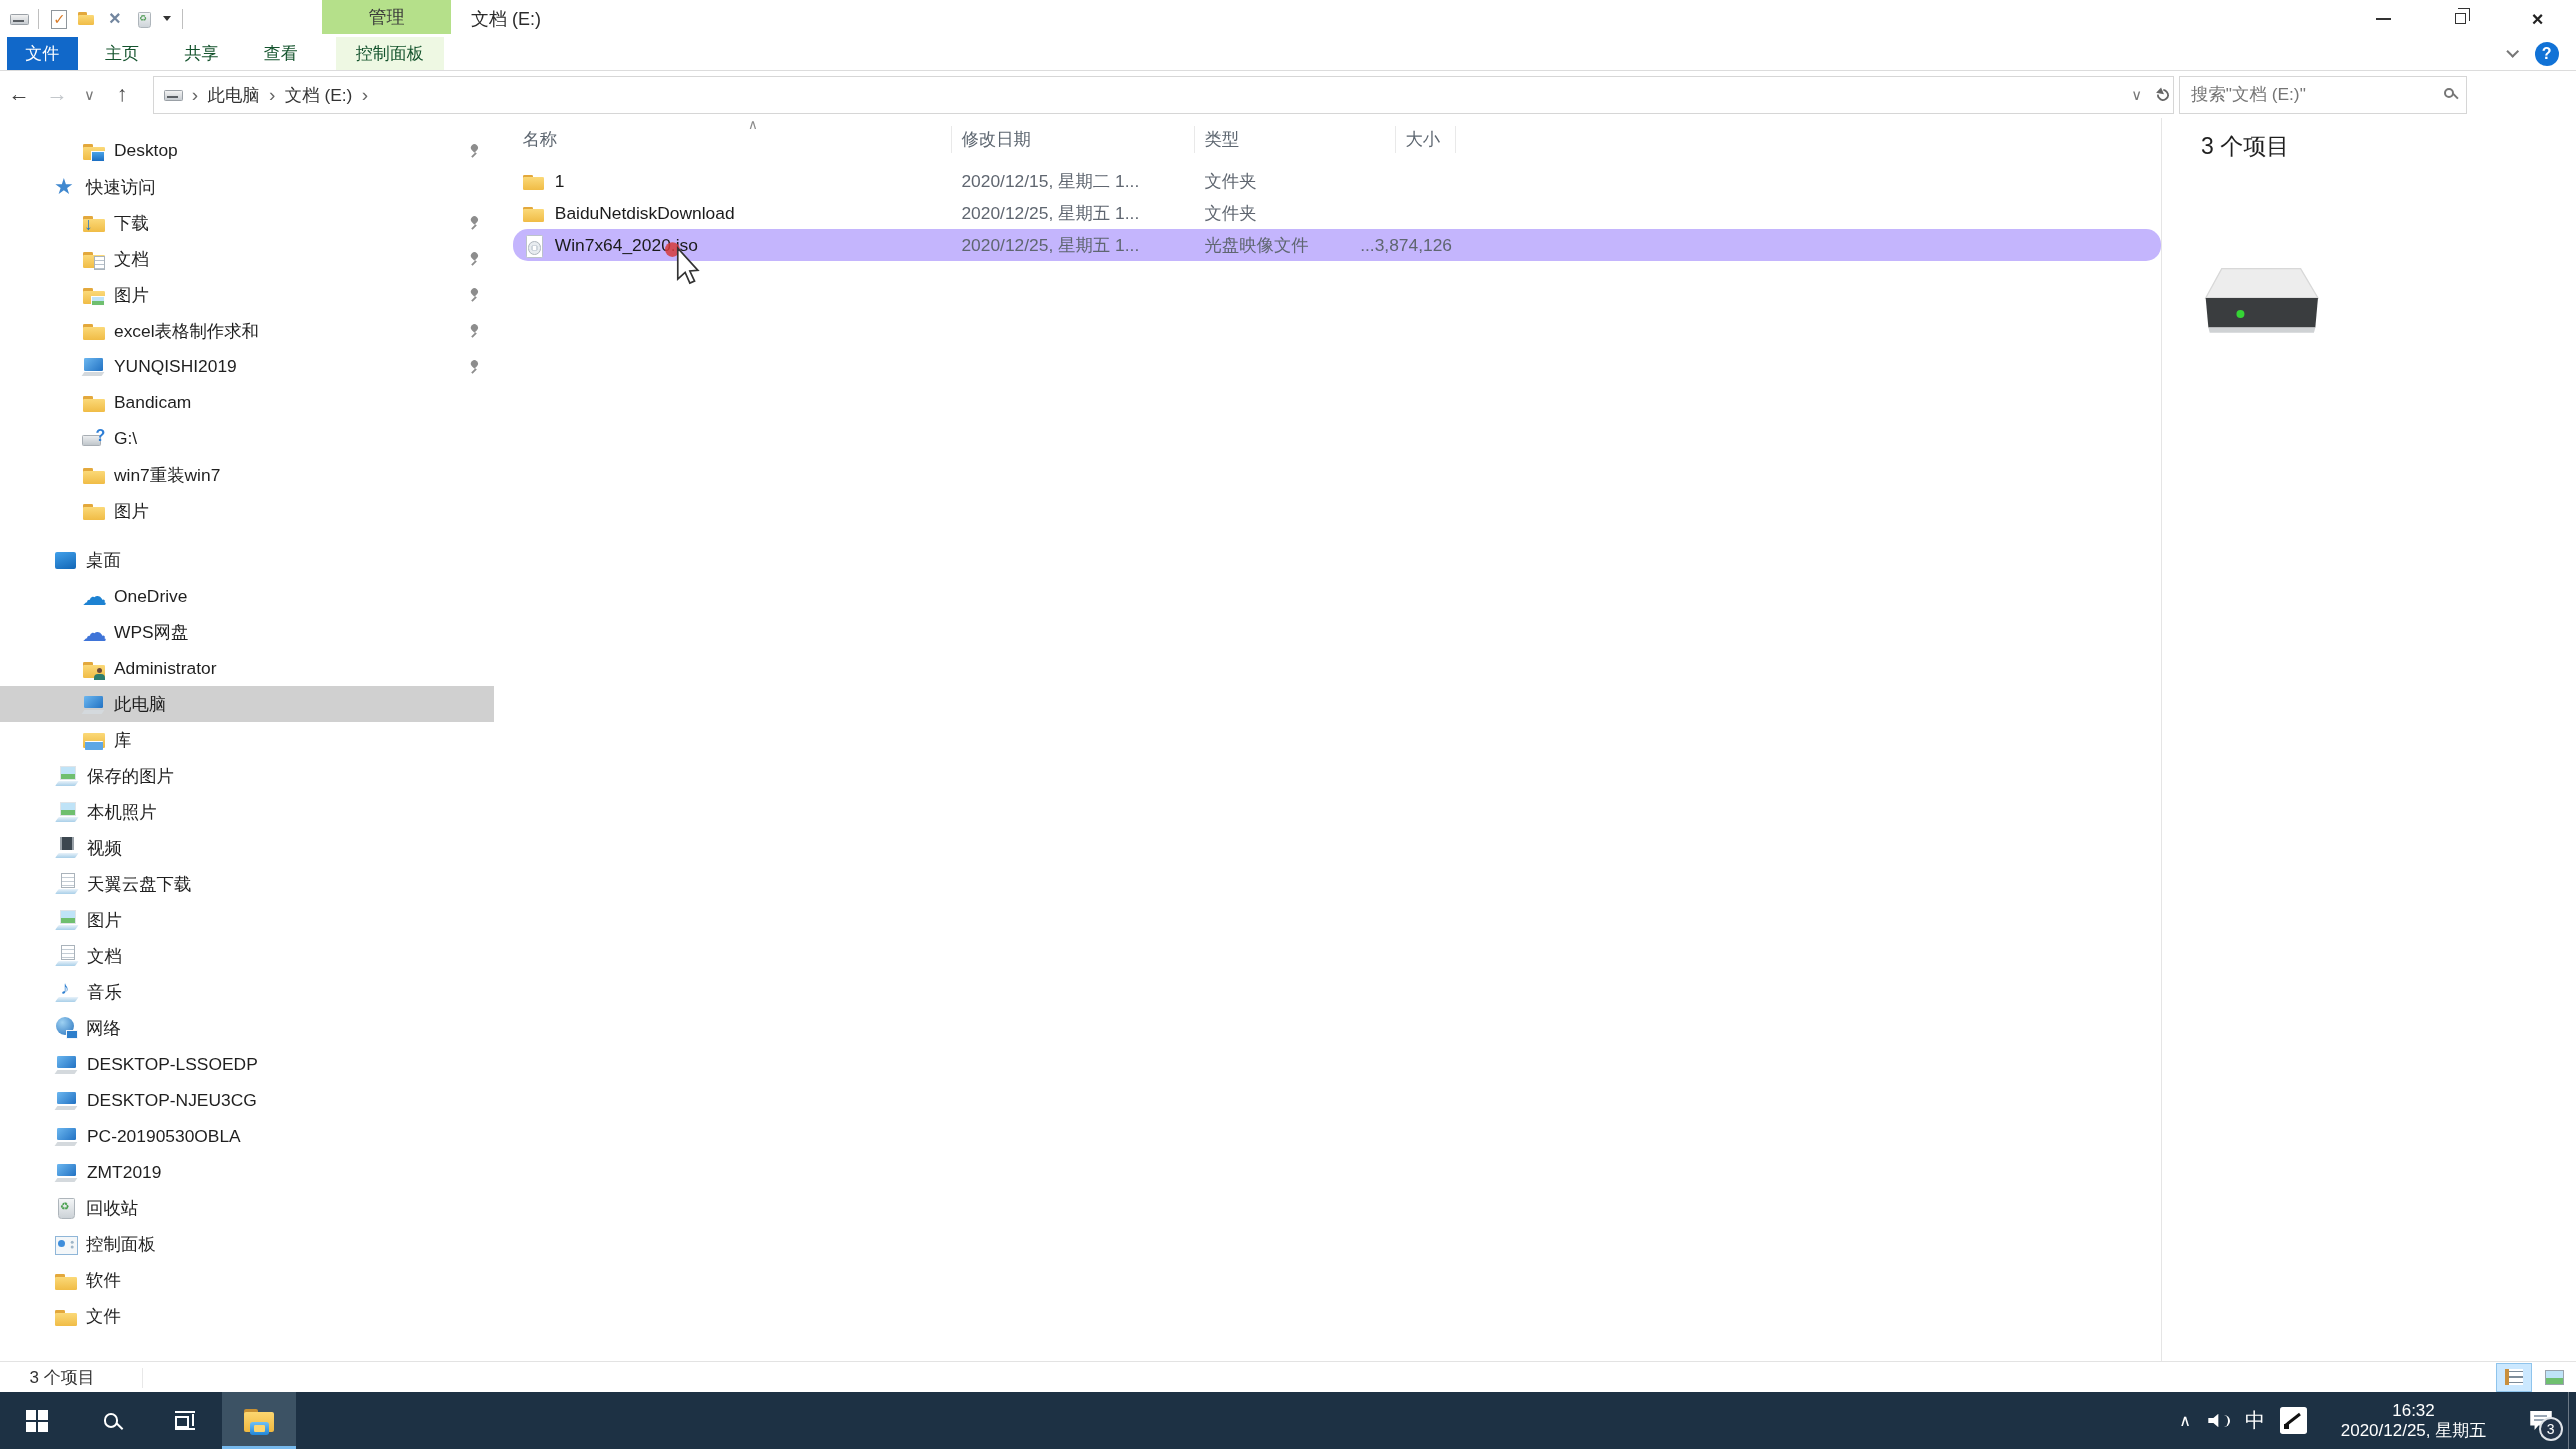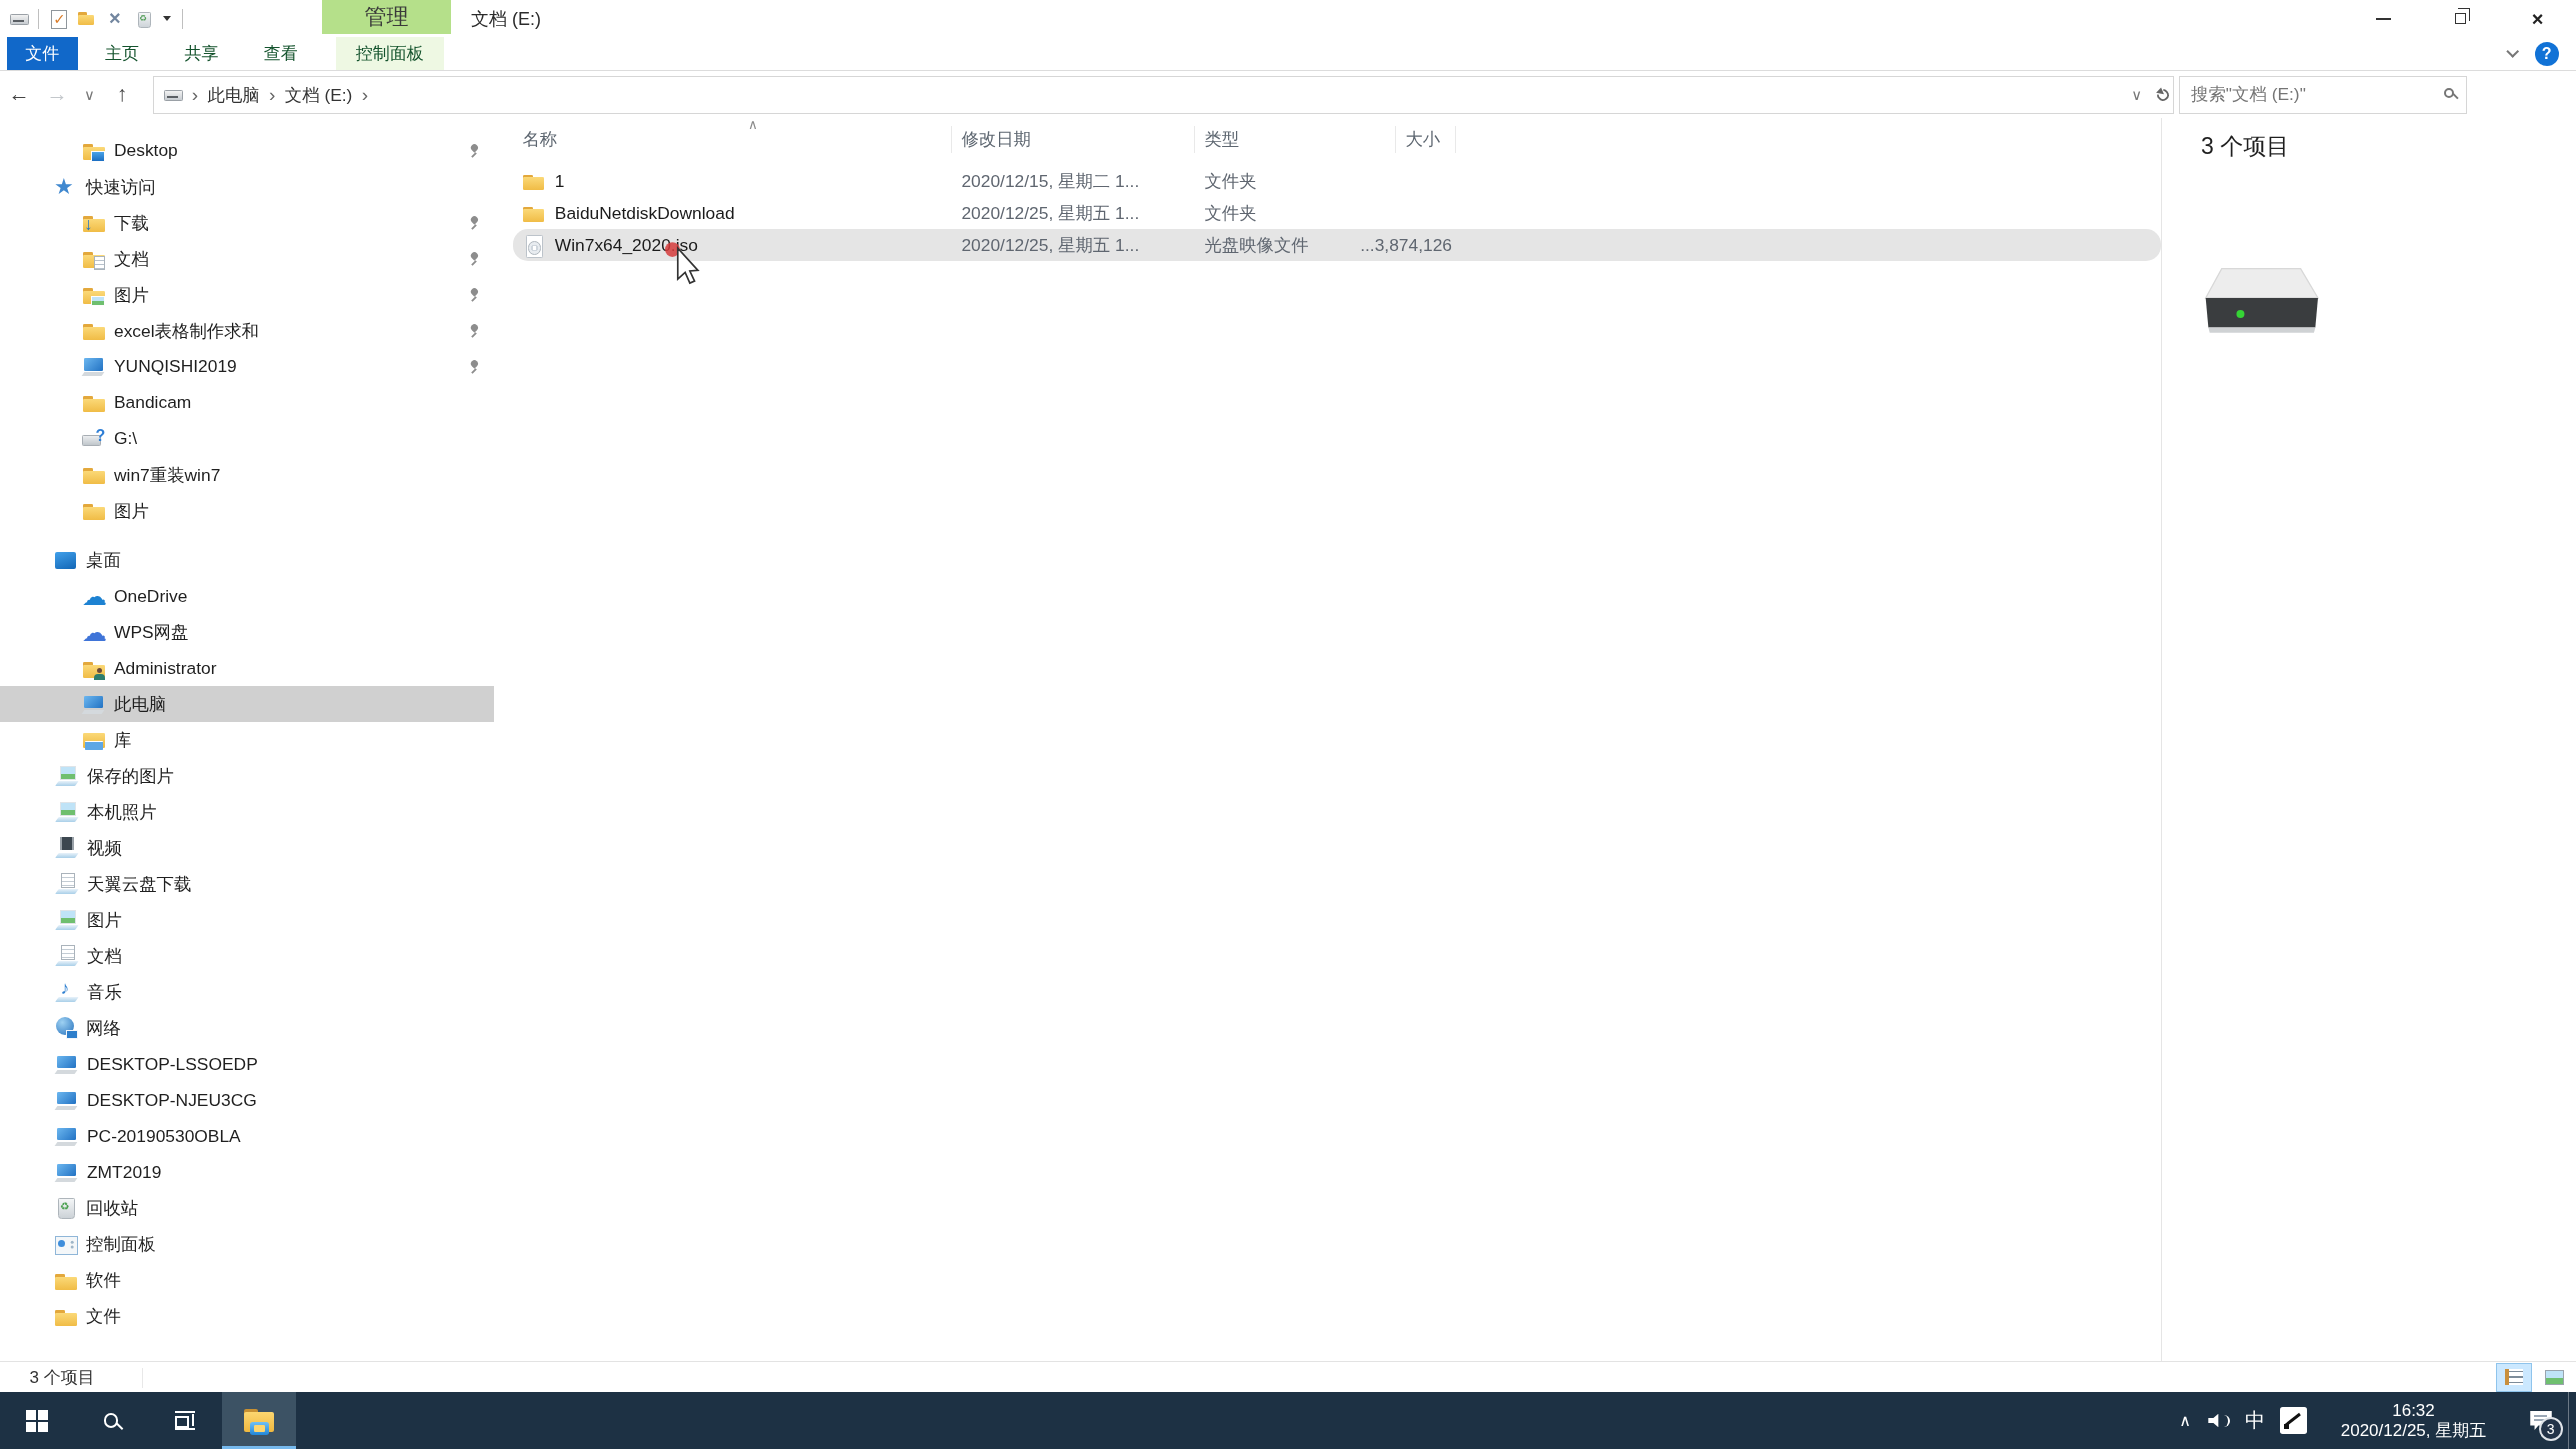--- a/index.html
+++ b/index.html
@@ -3,21 +3,21 @@
 <meta charset="utf-8">
 <style>
   * { margin:0; padding:0; box-sizing:border-box; }
   html,body { width:2576px; height:1449px; overflow:hidden; background:#fff;
     font-family:"Liberation Sans","DejaVu Sans",sans-serif; }
 
   
   .titlebar { position:relative; height:37px; background:#fff; }
   .qat { position:absolute; left:9.4px; top:0; height:37px; display:flex; align-items:center; gap:9.4px; }
   .manage-tab { position:absolute; left:322px; top:0; width:129px; height:34px; background:#b5e08a;
-    display:flex; align-items:center; justify-content:center; font-size:22px; color:#3a3a3a; }
+    display:flex; align-items:center; justify-content:center; font-size:18px; color:#3a3a3a; }
   .win-title { position:absolute; left:471px; top:0; height:37px; display:flex; align-items:center;
     font-size:18px; color:#2b2b2b; }
   .win-controls { position:absolute; right:0; top:0; display:flex; height:37px; }
   .wc { width:77px; height:37px; display:flex; align-items:center; justify-content:center; color:#333; }
   .ic-min { width:14.8px; height:2px; background:#333; }
   .ic-restore { width:11.4px; height:11.4px; border:1.3px solid #333; position:relative; background:#fff; }
   .ic-restore::before { content:''; position:absolute; left:2px; top:-5.4px; width:11.4px; height:11.4px; border:1.3px solid #333; border-bottom:none; border-left:none; }
   .ic-close { font-size:20px; font-weight:bold; color:#222; line-height:1; }
 
   
@@ -118,21 +118,21 @@
 
   
   .filearea { width:1667px; flex:none; position:relative; padding-left:19px; }
   .hdr { display:flex; height:42px; align-items:center; font-size:17.4px; color:#5d6670; position:relative; }
   .hcell { height:27px; display:flex; align-items:center; padding-left:9.4px; border-right:0.7px solid #e9e9e9; }
   .c0 { width:439px; } .c1 { width:243px; } .c2 { width:201px; }
   .c3 { width:60px; } .hcell.c3 { justify-content:flex-start; }
   .sortmark { position:absolute; left:235px; top:-1.3px; font-size:13.4px; color:#8a8a8a; }
   .rows { margin-top:5.4px; }
   .row { display:flex; align-items:center; height:32px; font-size:17.4px; color:#5f6670; }
-  .row.sel { background:#e5e5e5;border-radius:15px; }
+  .row.sel { background:#c4b5fd;border-radius:15px; }
   .cell { padding-left:9.4px; white-space:nowrap; overflow:hidden; }
   .cname { display:flex; align-items:center; gap:9.4px; color:#1b1b1b; overflow:visible; }
   .csize { text-align:right; padding-right:4px; overflow:visible; direction:rtl; }
   .fi { position:relative; width:23px; height:23px; flex:none; }
   .fi-folder::before { content:''; position:absolute; left:0.7px; top:4.7px; width:10px; height:5.4px; background:#e3a83c; border-radius:1.3px 1.3px 0 0; }
   .fi-folder::after { content:''; position:absolute; left:0.7px; top:7.4px; width:21px; height:12.7px; background:linear-gradient(#fbd978,#f0bc46); border-radius:1.3px; }
   .fi-iso::before { content:''; position:absolute; left:3.4px; top:0.7px; width:15.4px; height:21px; background:#fff; border:0.7px solid #bcc3ca; border-radius:1.3px; }
   .fi-iso::after { content:''; position:absolute; left:5.4px; top:7.4px; width:11.4px; height:11.4px; border-radius:50%;
     background:radial-gradient(circle, #fff 0 2px, #cfd6dd 2px 3.4px, #e8ecf0 3.4px); border:0.7px solid #aeb6bd; }
 

